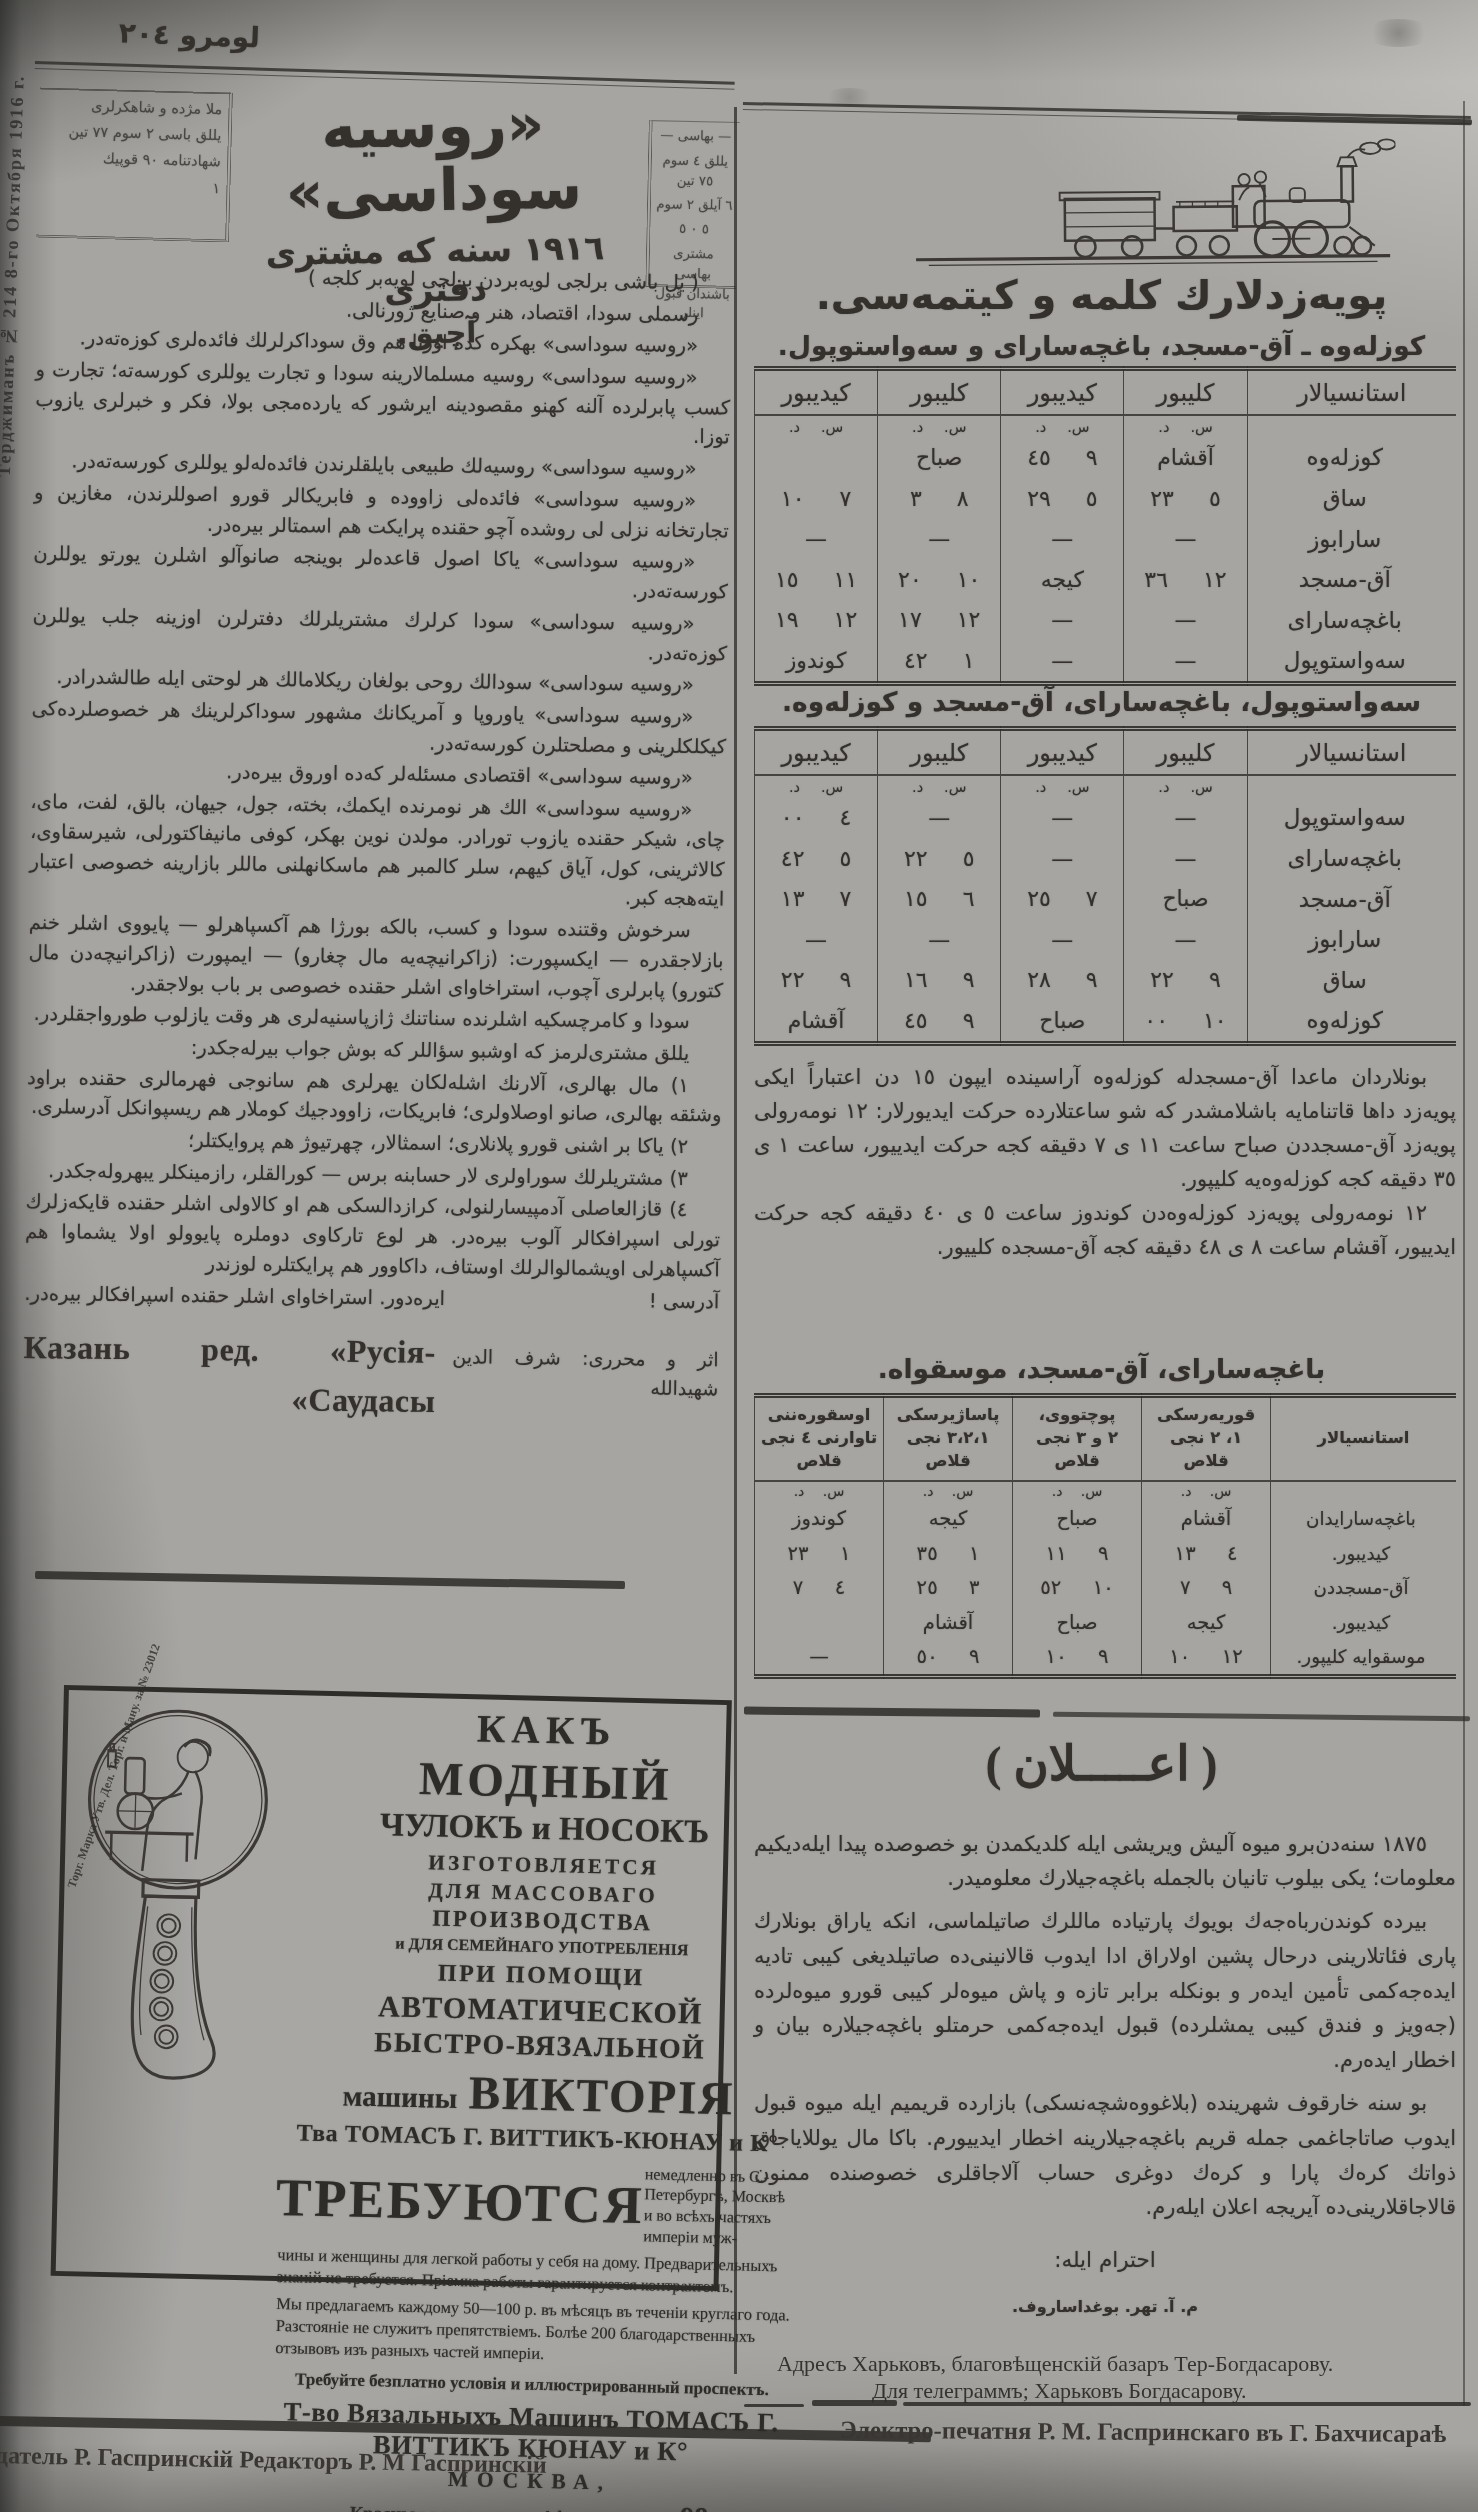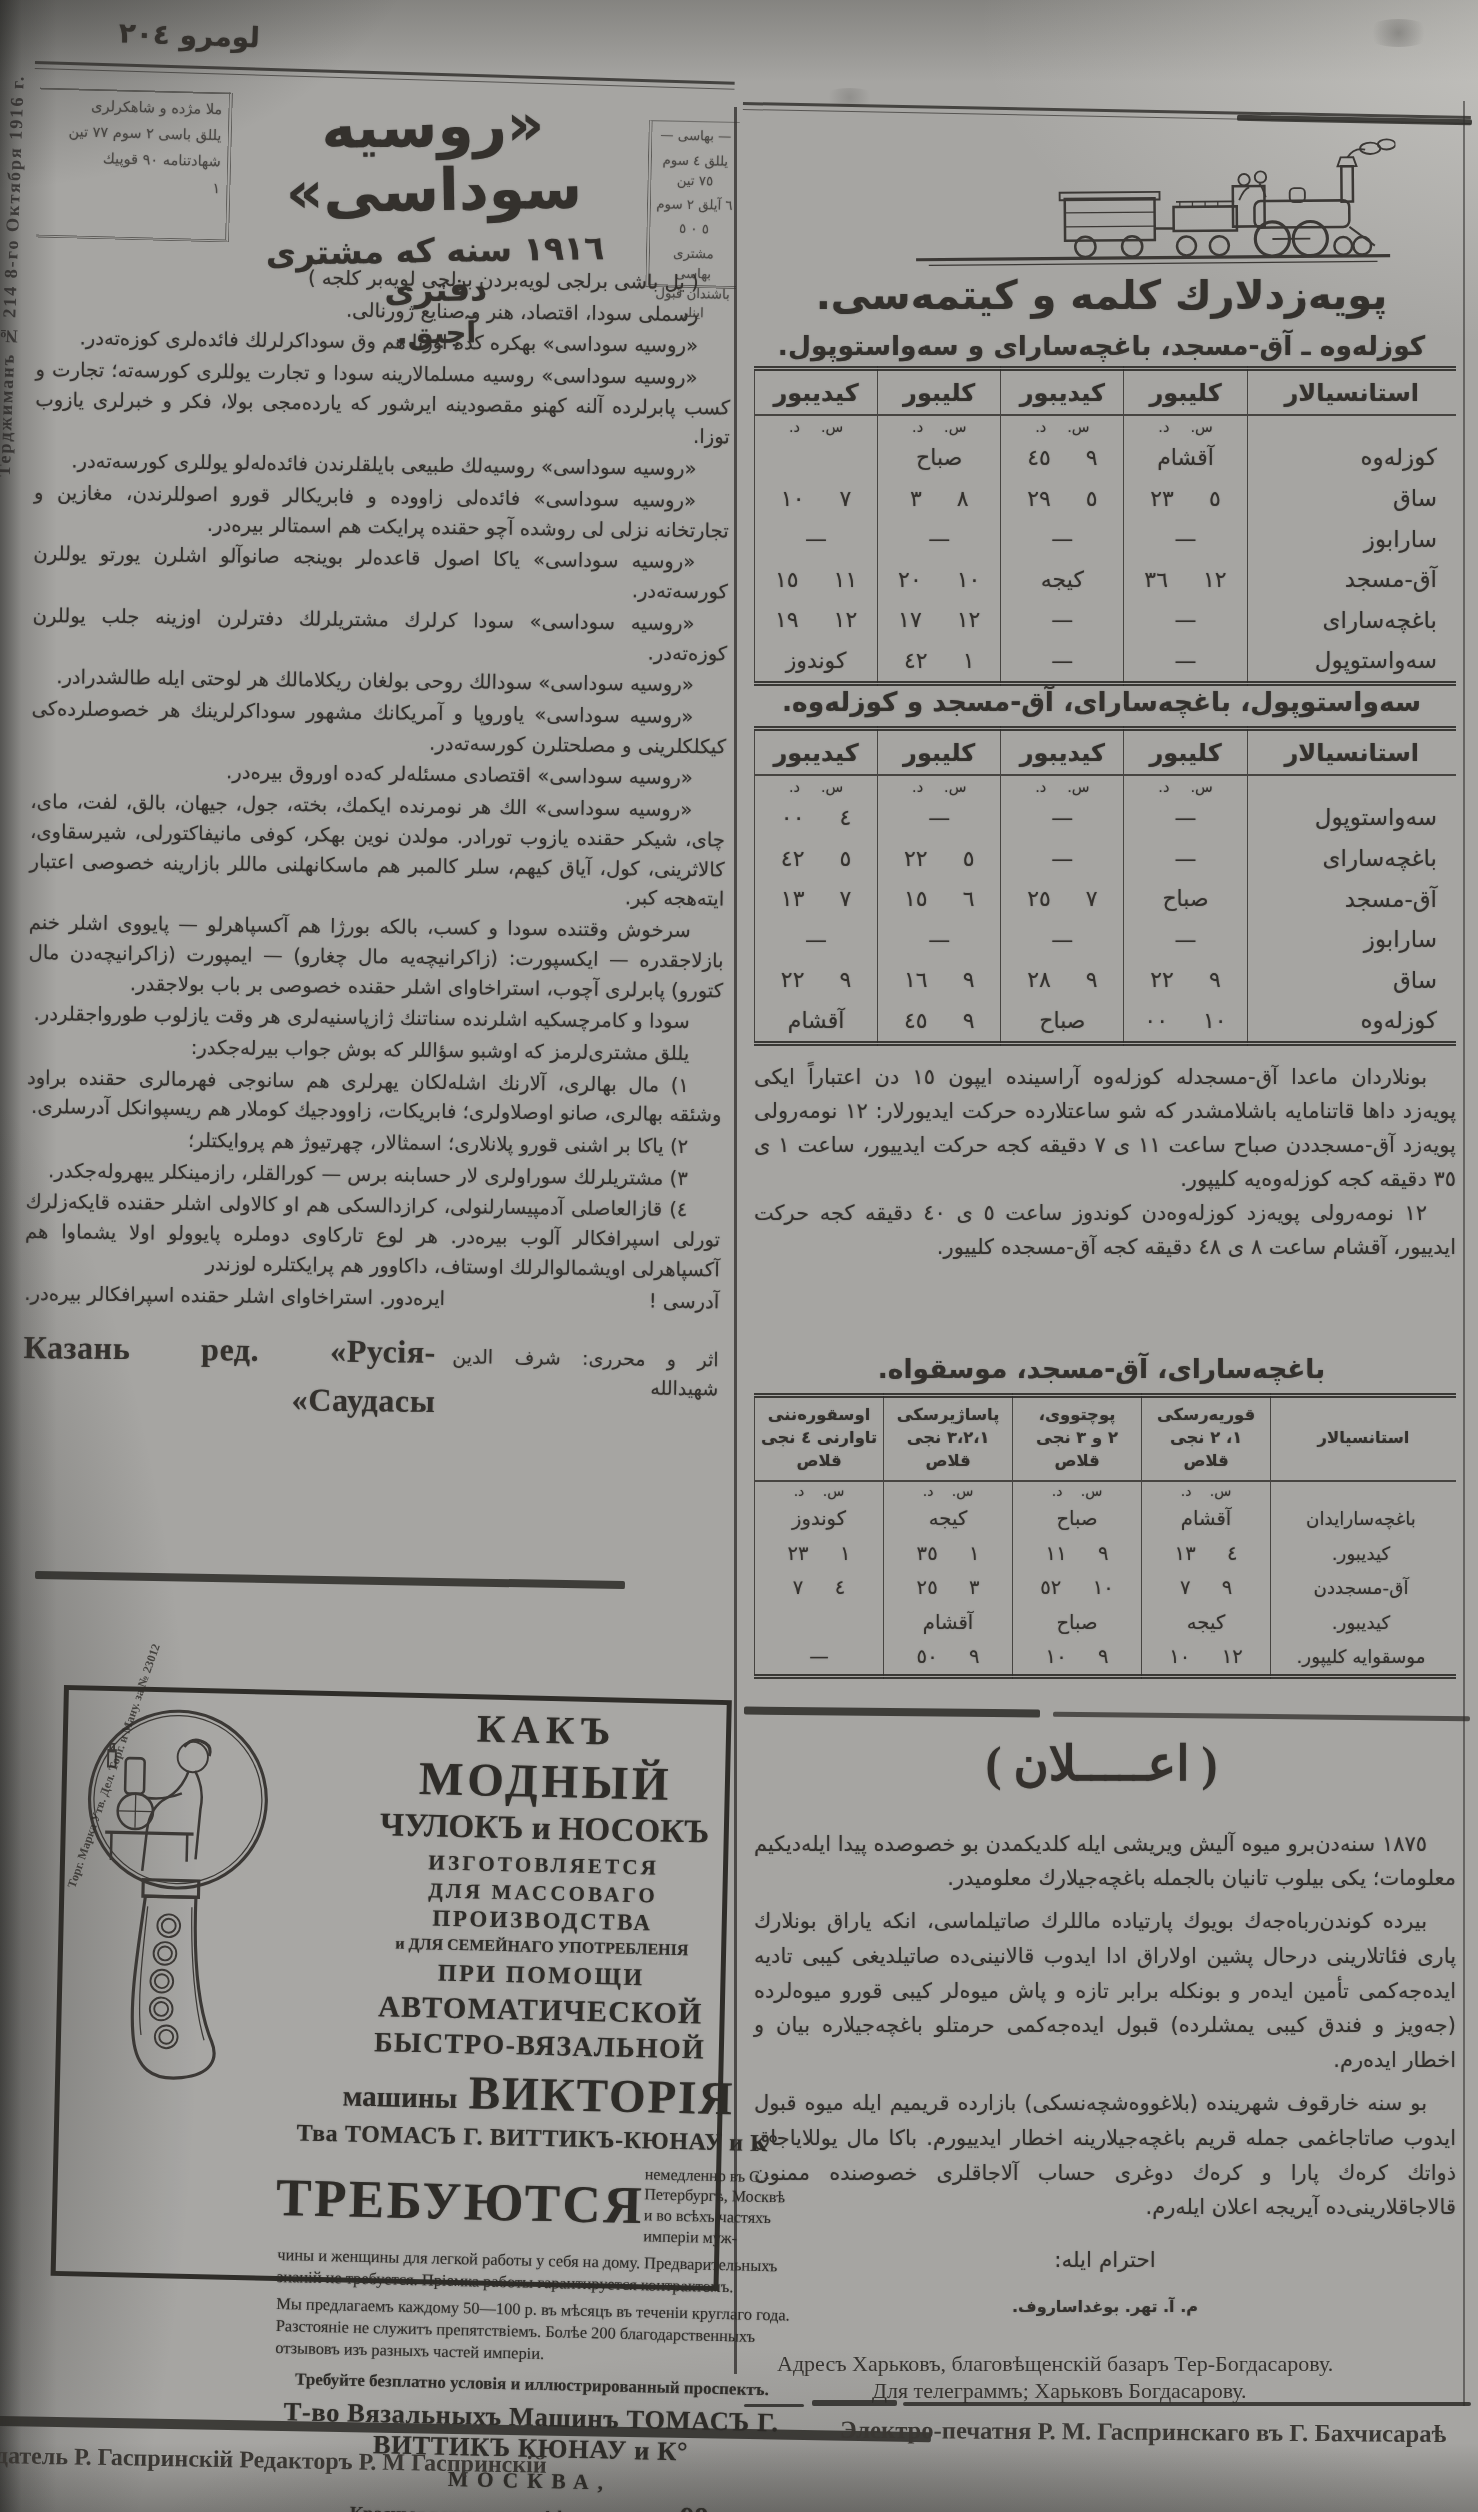--- a/index.html
+++ b/index.html
@@ -70,24 +70,24 @@
   .ad-mark{position:absolute;left:-3.8px;top:189px;transform:rotate(-72deg);transform-origin:left top;
     font-family:"Liberation Serif","DejaVu Serif",serif;font-size:12px;font-weight:bold;color:rgba(46,44,40,.8);white-space:nowrap;}
   
   .r-title{font-size:40px;font-weight:bold;text-align:center;}
   .r-sub{font-size:26.5px;font-weight:bold;text-align:center;}
   .tt{width:100%;border-collapse:collapse;direction:rtl;table-layout:fixed;
       border-top:5px double rgba(46,44,41,.9);border-bottom:5px double rgba(46,44,41,.9);}
   .tt th,.tt td{border-left:1.9px solid rgba(46,44,41,.8);text-align:center;vertical-align:middle;padding:1.3px 5px;}
   .tt .names th{border-bottom:2.5px solid rgba(46,44,41,.8);}
   .tt .st{width:29%;}
-  .t12 .names th{font-size:24px;font-weight:bold;padding:7.6px 2.5px;}
+  .t12 .names th{font-size:24px;font-weight:normal;padding:7.6px 2.5px;}
   .t12 .sub{font-size:14.5px;word-spacing:16.4px;padding:2.5px;}
   .t12 tbody td{font-size:22px;height:38px;word-spacing:28px;}
-  .t12 tbody td.st{text-align:right;padding-right:19px;word-spacing:normal;font-size:23px;}
+  .t12 tbody td.st{padding-right:19px;word-spacing:normal;font-size:23px;}
   .t3 .st{width:26%;}
   .t3 .names th{font-size:16.4px;font-weight:bold;line-height:1.4;padding:6.3px 1.3px;}
   .t3 .sub{font-size:14px;word-spacing:14px;padding:1.9px;}
   .t3 tbody td{font-size:19.6px;height:32px;word-spacing:25px;}
   .t3 tbody td.st{text-align:center;padding-right:10px;word-spacing:normal;font-size:18.3px;}
   .r-paras{font-size:21px;line-height:1.62;text-align:justify;}
   .r-paras p{margin:0 0;text-indent:29px;}
   .annc-head{font-size:48px;font-weight:bold;text-align:center;letter-spacing:1.3px;font-family:Liberation Serif, serif;}
   .annc{font-size:21px;line-height:1.66;text-align:justify;}
   .annc p{margin:7.6px 0;text-indent:29px;}

